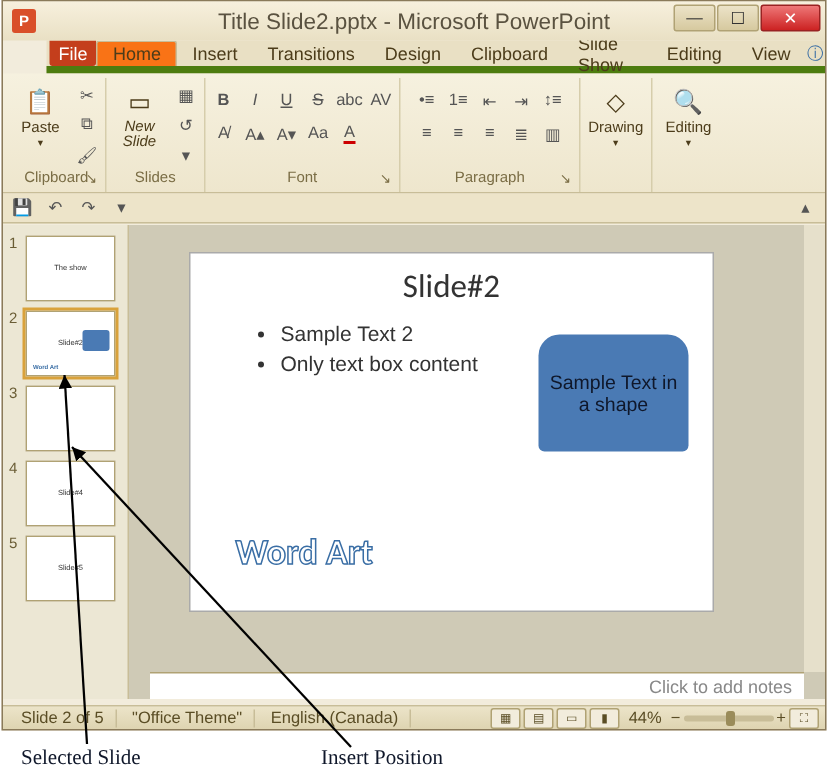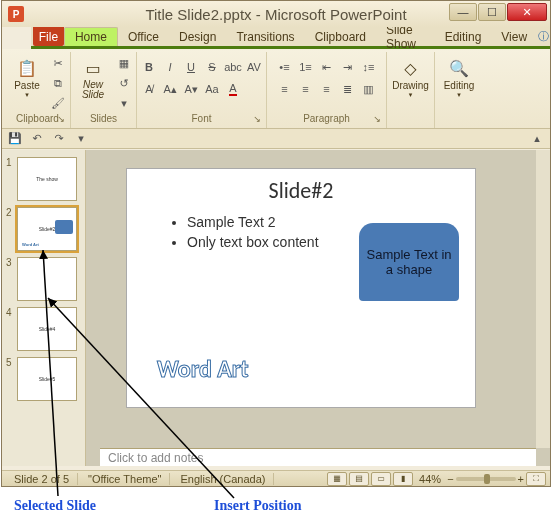--- a/index.html
+++ b/index.html
@@ -8,24 +8,24 @@
   .window { position:absolute; left:1px; top:0; width:550px; height:487px; border:1px solid #8a7a5a; background:#f2ecdc; }
   
   .title-bar { height:26px; background:linear-gradient(#f7f0dd,#e9e0c4); display:flex; align-items:center; position:relative; }
   .app-icon { width:16px; height:16px; margin:0 6px; background:#d94f2a; border-radius:2px; color:#fff; font-size:10px; font-weight:bold; display:flex; align-items:center; justify-content:center; }
   .title-text { position:absolute; left:50%; transform:translateX(-50%); font-size:15px; color:#5a5240; }
   .win-btns { position:absolute; right:3px; top:2px; display:flex; }
   .win-btn { width:28px; height:18px; margin-left:1px; display:flex; align-items:center; justify-content:center; font-size:11px; border-radius:2px; }
   .win-min,.win-max { background:linear-gradient(#ece3c8,#d6c99f); border:1px solid #b0a274; }
   .win-close { background:linear-gradient(#e77,#c22); border:1px solid #922; color:#fff; width:40px; }
   
-  .ribbon-tabs { height:22px; background:#e9e0c4; display:flex; padding-left:0; border-bottom:3px solid #4d7c0f;margin-left:29px; }
+  .ribbon-tabs { height:22px; background:#e9e0c4; display:flex; padding-left:0; border-bottom:5px solid #4d7c0f;margin-left:29px; }
   .file-tab { background:#c43e1c; color:#fff; width:48px; display:flex; align-items:center; justify-content:center; font-size:12px; border-radius:0 0 2px 2px; margin-left:2px; }
   .tab { padding:0 10px; display:flex; align-items:center; font-size:12px; color:#4c3c1a; cursor:default; }
-  .tab.active { background:#bef264; border:1px solid #c8bd98; border-bottom:none; border-radius:2px 2px 0 0; }
+  .tab.active { background:#f97316; border:1px solid #c8bd98; border-bottom:none; border-radius:2px 2px 0 0; }
   .help-btn { margin-left:auto; width:20px; color:#3a6ea5; display:flex; align-items:center; justify-content:center; }
   
   .ribbon { height:80px; background:linear-gradient(#f6f1df,#eee6cd); display:flex; border-bottom:1px solid #c8bd98; padding:3px 3px 0; }
   .group { display:flex; flex-direction:column; align-items:center; border-right:1px solid #d6cdab; padding:2px 6px; position:relative; }
   .group-label { font-size:10px; color:#7a6d45; margin-top:auto; padding-bottom:2px; }
   .group-row { display:flex; gap:3px; }
   .big-btn { width:38px; height:56px; display:flex; flex-direction:column; align-items:center; justify-content:flex-start; padding-top:2px; font-size:10px; color:#4c3c1a; }
   .big-btn .ic { width:24px; height:24px; display:flex;align-items:center;justify-content:center; font-size:16px; }
   .small-btn { width:18px; height:18px; display:flex; align-items:center; justify-content:center; border:1px solid transparent; border-radius:2px; font-size:11px; color:#555; }
   .hr-stack { display:flex; flex-direction:column; gap:2px; }
@@ -42,30 +42,30 @@
   .thumb { width:60px; height:44px; background:#fff; border:1px solid #b0a274; display:flex; flex-direction:column; align-items:center; justify-content:center; font-size:5px; color:#333; position:relative; }
   .thumb.selected { outline:2px solid #d9a23b; }
   .slide-stage { flex:1; position:relative; background:#cfcab6; display:flex; flex-direction:column; }
   .slide-scroll { flex:1; overflow:hidden; position:relative; }
   .slide-canvas { background:#fff; border:1px solid #aaa; position:absolute; left:40px; top:18px; width:350px; height:240px; }
   .slide-title { text-align:center; font-size:22px; margin-top:8px; font-family:"Calibri",sans-serif; }
   .slide-bullets { margin:10px 0 0 20px; font-size:14px; }
   .slide-bullets li { margin:4px 0; }
   .shape-box { position:absolute; right:16px; top:54px; width:100px; height:78px; background:#4a7ab4; color:#0f172a; border-radius:14px 14px 4px 4px; display:flex; align-items:center; justify-content:center; text-align:center; font-size:13px; padding:6px; }
   .wordart { position:absolute; left:30px; bottom:24px; font-size:24px; font-weight:bold; color:#fff; -webkit-text-stroke:1px #3a6ea5; font-family:"Calibri",sans-serif; }
-  .notes-pane { height:18px; border-top:1px solid #b0a274; background:#fff; font-size:12px; color:#888; padding:2px 8px; margin:0 14px; }
+  .notes-pane { height:18px; border-top:1px solid #b0a274; background:#fff; font-size:12px; color:#888; padding:2px 8px; margin:0 14px;text-align:right; }
   .vscroll { position:absolute; right:0; top:0; bottom:0; width:14px; background:#e6e0cb; }
   
   .status-bar { position:absolute; left:0; right:0; bottom:0; height:16px; background:linear-gradient(#ece4c9,#ded4b1); border-top:1px solid #c8bd98; display:flex; align-items:center; font-size:11px; color:#5a4d25; padding:0 4px; gap:2px; }
   .status-seg { padding:0 8px; border-right:1px solid #c8bd98; }
   .status-right { margin-left:auto; display:flex; align-items:center; gap:2px; }
   .view-btn { width:20px; height:14px; border:1px solid #b0a274; background:#f2ecdc; border-radius:2px; display:flex;align-items:center;justify-content:center; font-size:8px;}
   .zoom-slider { width:60px; height:4px; background:#c8bd98; position:relative; border-radius:2px; }
   .zoom-thumb { position:absolute; left:28px; top:-3px; width:6px; height:10px; background:#9a8c5a; border-radius:2px; }
-  .annot-text { position:absolute; font-size:14px; color:#1d4ed8; font-family:"Times New Roman",serif;font-weight:bold; }
+  .annot-text { position:absolute; font-size:14px; color:#0f172a; font-family:"Times New Roman",serif; }
   svg.arrow { position:absolute; overflow:visible; }
 </style>
 </head>
 <body>
 
 <div class="frame">
   <div class="window">
 
     <div class="title-bar">
       <div class="app-icon">P</div>
@@ -73,23 +73,23 @@
       <div class="win-btns">
         <div class="win-btn win-min">—</div>
         <div class="win-btn win-max">☐</div>
         <div class="win-btn win-close">✕</div>
       </div>
     </div>
 
     <div class="ribbon-tabs">
       <div class="file-tab">File</div>
       <div class="tab active">Home</div>
-      <div class="tab">Office</div>
+      <div class="tab">Insert</div>
+      <div class="tab">Transitions</div>
       <div class="tab">Design</div>
-      <div class="tab">Transitions</div>
       <div class="tab">Clipboard</div>
       <div class="tab">Slide Show</div>
       <div class="tab">Editing</div>
       <div class="tab">View</div>
       <div class="help-btn">ⓘ</div>
     </div>
 
     <div class="ribbon">
       <div class="group" style="width:66px;">
         <div class="group-row">

